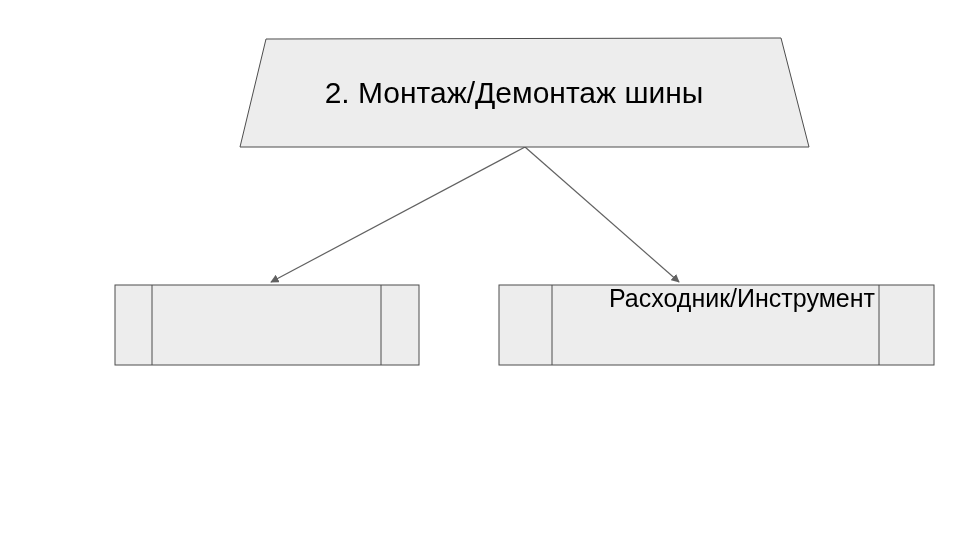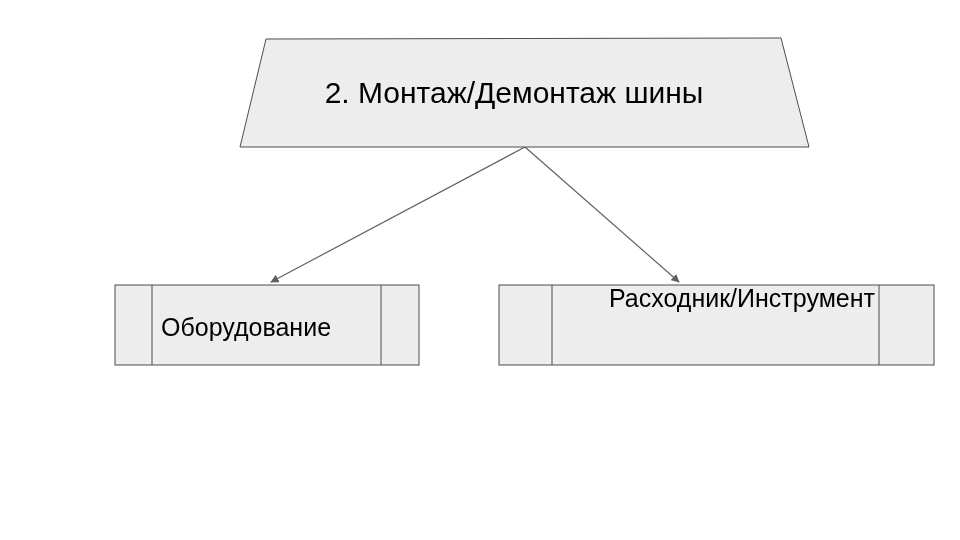--- a/index.html
+++ b/index.html
@@ -89,17 +89,16 @@
 
     <g>
       <rect class="shape" x="455" y="285" width="435" height="80"></rect>
       <line class="divider" x1="508" y1="285" x2="508" y2="365"></line>
       <line class="divider" x1="835" y1="285" x2="835" y2="365"></line>
     </g>
   </svg>
 
   <div class="node-label root-label">2. Монтаж/Демонтаж шины</div>
 
-  <div class="node-label equipment-label">Оборудование</div>
 
   <div class="node-label consumable-label">Расходник/Инструмент</div>
 
 </div>
 
 </body></html>

